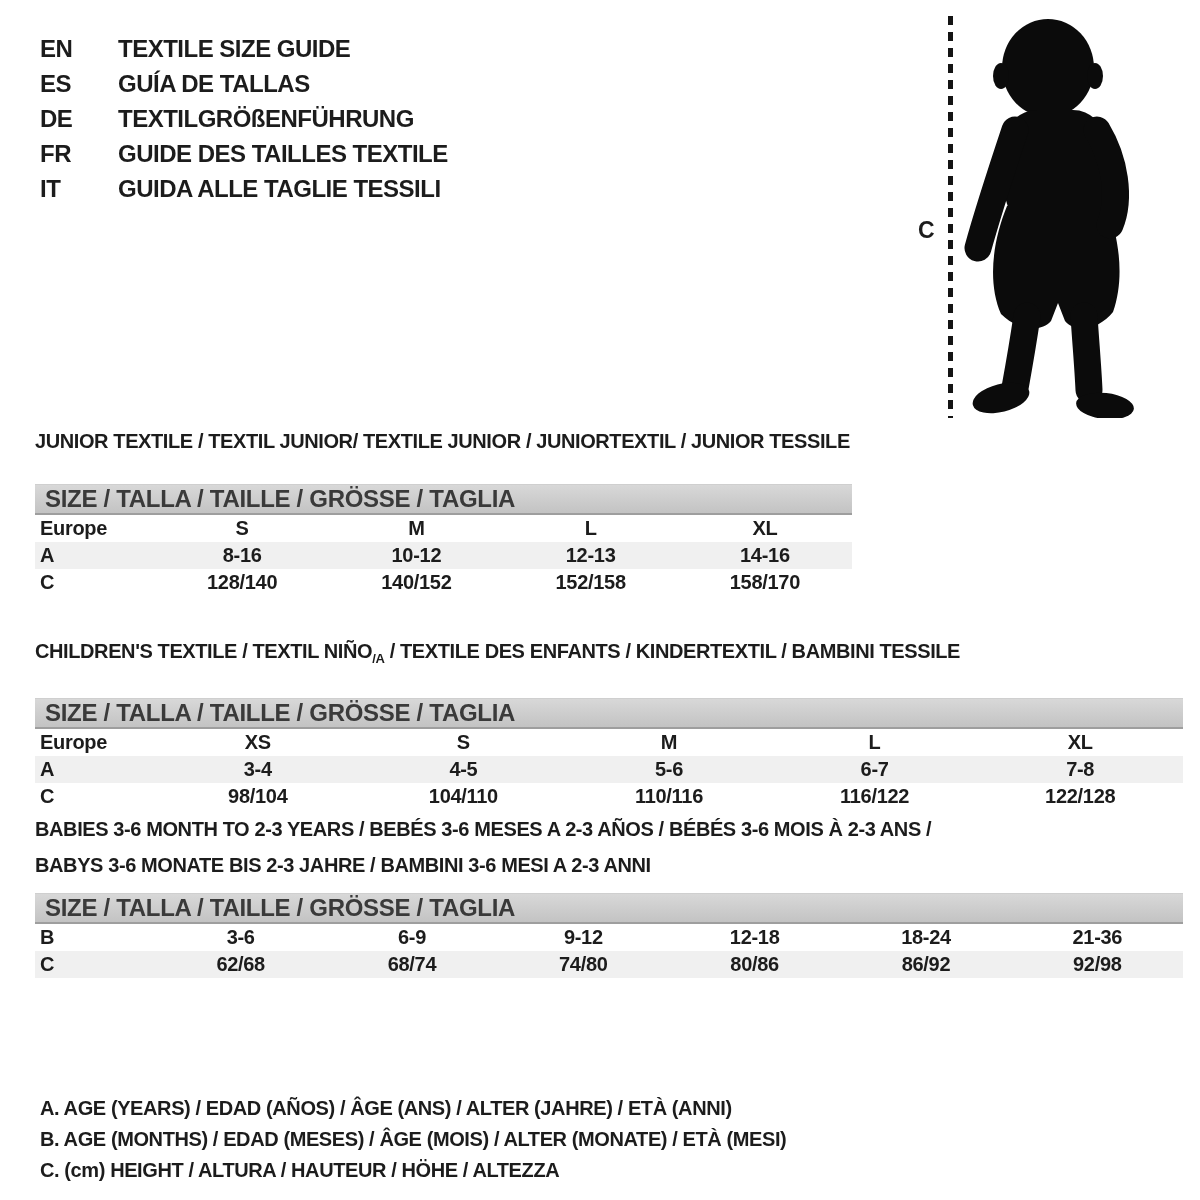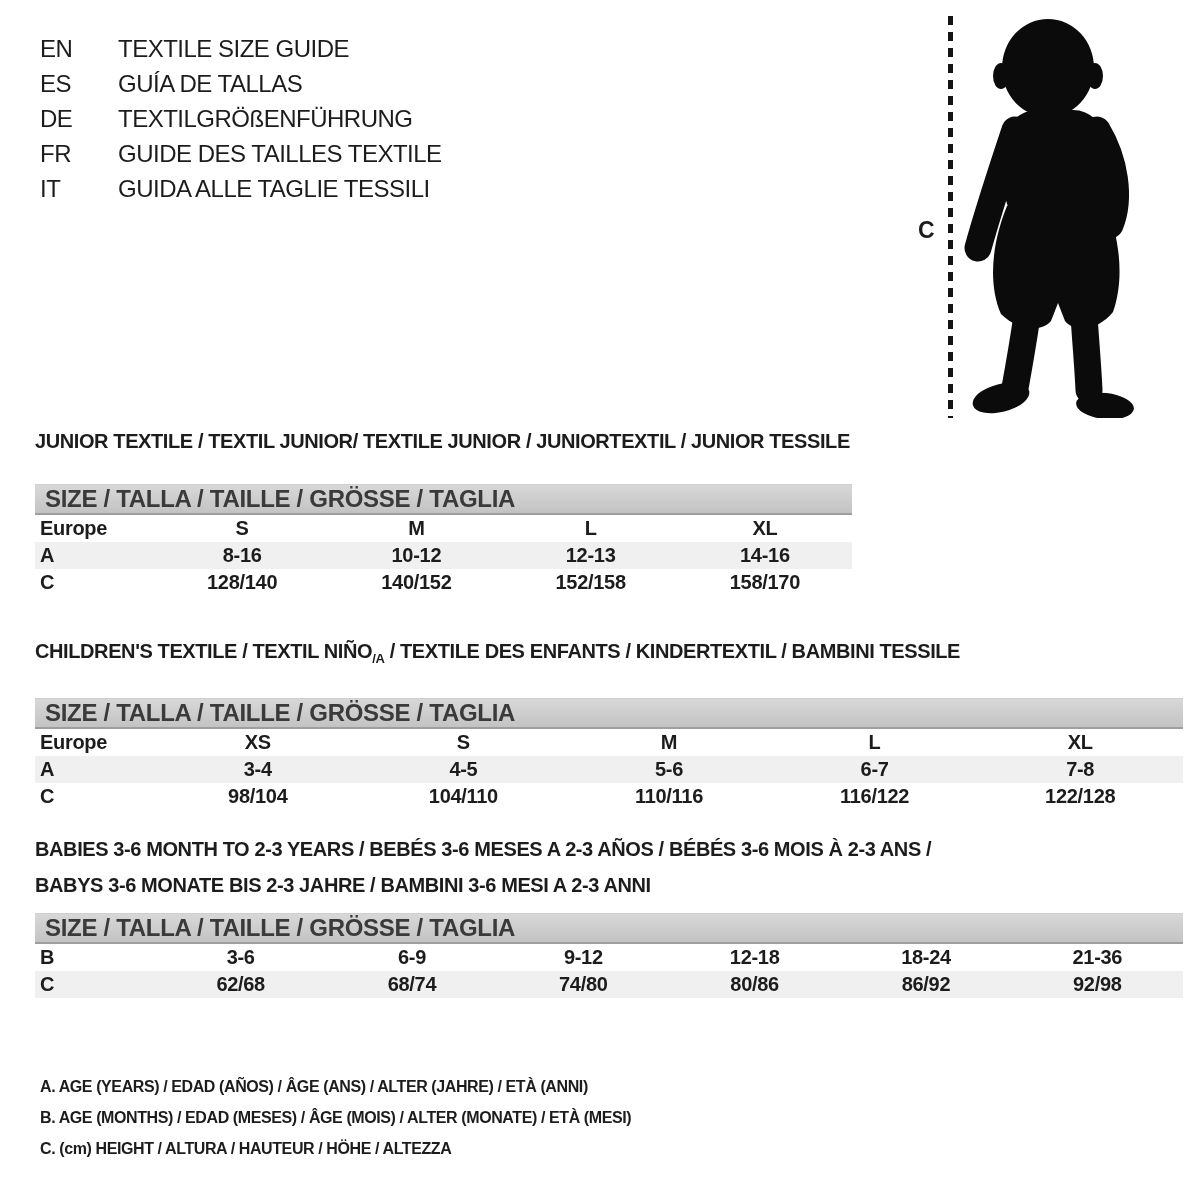--- a/index.html
+++ b/index.html
@@ -3,54 +3,54 @@
 <meta charset="utf-8">
 <style>
   html,body{margin:0;padding:0}
   *{box-sizing:border-box}
   body{
     width:1200px;height:1200px;position:relative;overflow:hidden;
     background:#ffffff;color:#1c1c1c;
     font-family:"Liberation Sans", sans-serif;
   }
   
-  .lang-list{position:absolute;left:40px;top:31px;font-weight:normal;font-size:24px;letter-spacing:-0.5px}
+  .lang-list{position:absolute;left:40px;top:31px;font-weight:bold;font-size:24px;letter-spacing:-0.5px}
   .lang-row{display:flex;height:35px;align-items:center;white-space:nowrap}
   .lang-code{width:78px}
   
   .dashed-line{
     position:absolute;left:948px;top:16px;width:5px;height:402px;
     background:repeating-linear-gradient(to bottom,#141414 0 9px,transparent 9px 16px);
   }
   .c-label{position:absolute;left:918px;top:217px;font-weight:bold;font-size:23px}
   .toddler{position:absolute;left:963px;top:18px}
   
   .size-section{position:absolute;left:35px}
   .sec0{top:430px;width:817px}
   .sec1{top:640px;width:1148px}
-  .sec2{top:838px;width:1148px}
+  .sec2{top:818px;width:1148px}
   .sec-title{font-size:20px;font-weight:bold;letter-spacing:-0.4px;line-height:36px;margin-top:-7px;white-space:nowrap}
   .sec-title sub{font-size:13px;letter-spacing:-0.3px}
   .size-bar{
     height:31px;background:linear-gradient(#d8d8d8,#c3c3c3);
     border-top:1px solid #cfcfcf;border-bottom:2px solid #9e9e9e;
     display:flex;align-items:center;padding-left:10px;
     font-size:24px;font-weight:bold;color:#3a3a3a;letter-spacing:-0.3px;white-space:nowrap;
   }
   .sec0 .size-bar{margin-top:25px}
   .sec1 .size-bar{margin-top:21px}
   .sec2 .size-bar{margin-top:10px}
   .size-table{width:100%;border-collapse:collapse;table-layout:fixed;
     font-size:20px;font-weight:bold;letter-spacing:-0.3px}
   .size-table td{height:27px;text-align:center;padding:0;white-space:nowrap}
   .size-table td.row-label{text-align:left;padding-left:5px}
   .size-table tr:nth-child(even){background:#f0f0f0}
   .col-label{width:120px}
   
-  .footnotes{position:absolute;left:40px;top:1071px;font-size:16px;font-weight:bold;letter-spacing:-0.4px}
+  .footnotes{position:absolute;left:40px;top:1093px;font-size:20px;font-weight:bold;letter-spacing:-0.4px}
   .foot-line{line-height:31px;white-space:nowrap}
 </style>
 </head>
 <body>
 
 <div class="lang-list" id="lang-list">
     <div class="lang-row">
       <span class="lang-code">EN</span>
       <span class="lang-label">TEXTILE SIZE GUIDE</span>
     </div>

